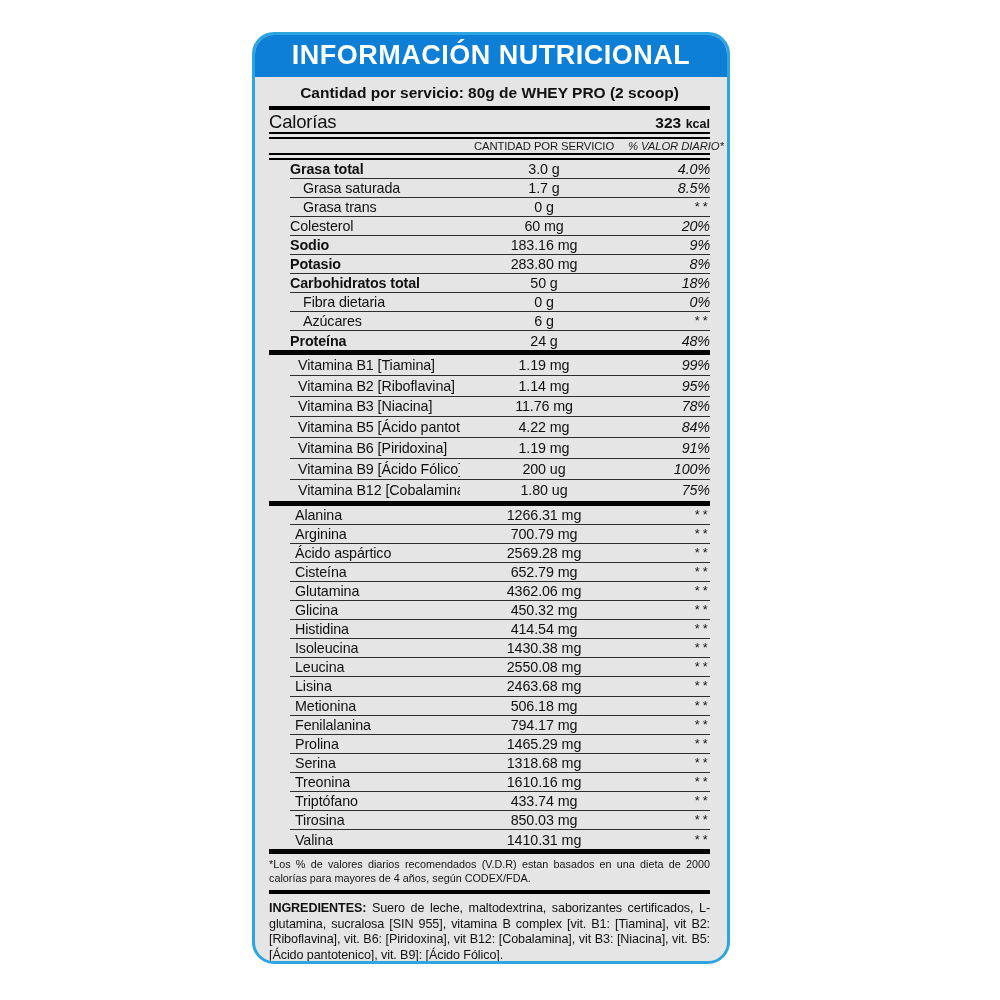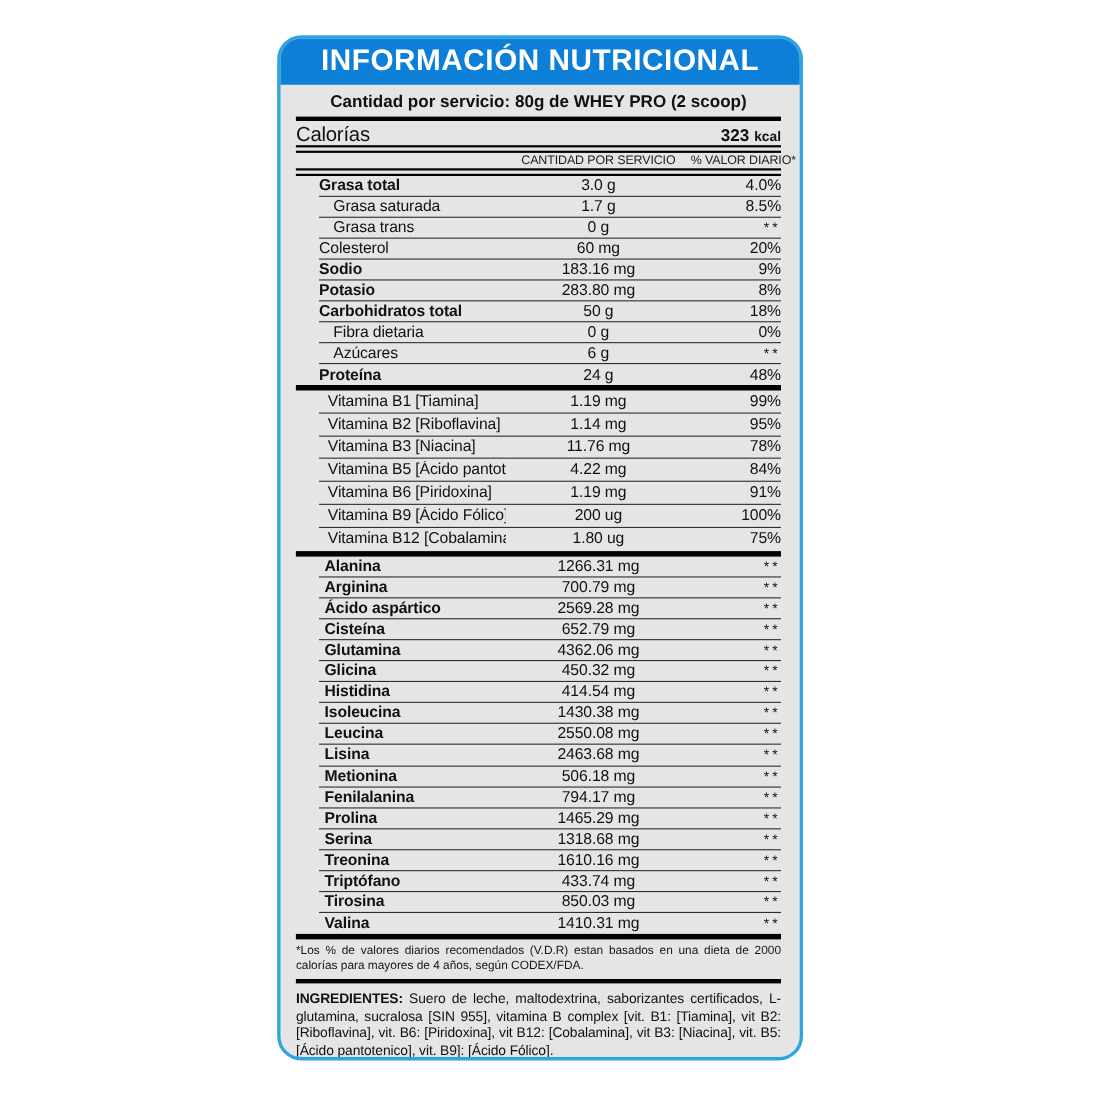--- a/index.html
+++ b/index.html
@@ -53,37 +53,37 @@
   .calrow .cal-label { font-size: 18.5px; font-weight: normal; letter-spacing: -0.2px; }
   .calrow .cal-value { font-size: 15.5px; font-weight: bold; }
   .calrow .cal-unit  { font-size: 12.5px; font-weight: bold; }
   .colhdr {
     display: flex; align-items: center;
     height: 14px; font-size: 11.3px; color: #1c1c1c;
     letter-spacing: -0.1px;
   }
   .c-name { flex: 1; overflow: hidden; white-space: nowrap; }
   .c-amt  { width: 168px; text-align: center; white-space: nowrap; }
-  .c-dv   { width: 82px;  text-align: right; white-space: nowrap; }
+  .c-dv   { width: 82px;  text-align: right; white-space: nowrap; font-style: italic; }
   .row {
     display: flex; align-items: center;
     font-size: 14.3px;
     border-bottom: 1.5px solid #2d2d2d;
     letter-spacing: -0.1px;
     margin-left: 21px;
   }
   .row:last-child { border-bottom: none; }
   .row.bold .c-name { font-weight: bold; }
   .row.indent .c-name { padding-left: 13px; }
   .row .c-dv.stars { letter-spacing: 3px; font-size: 12.5px; }
   #nutrients .row { height: 19.0px; }
   #vitamins  .row { height: 20.8px; border-bottom-width: 1.7px; }
   #vitamins  .row .c-name { padding-left: 8px; }
   #aminos    .row { height: 19.1px; }
-  #aminos    .row .c-name { padding-left: 5px; font-weight: bold; }
+  #aminos    .row .c-name { padding-left: 5px; }
   .footnote {
     font-size: 10.8px; line-height: 1.3;
     text-align: justify;
     padding: 3px 0 4px 0;
     height: 36px;
     color: #141414;
   }
   .ingredients {
     font-size: 12.6px; line-height: 1.24;
     text-align: justify;

